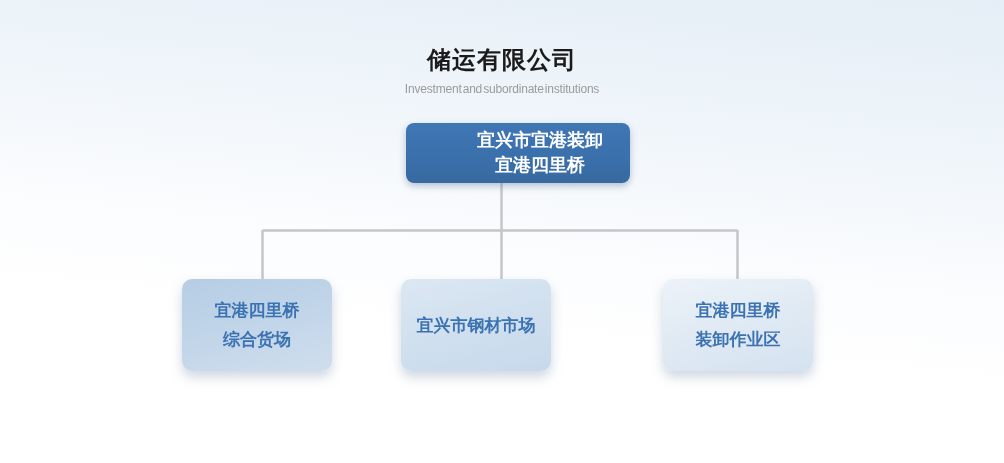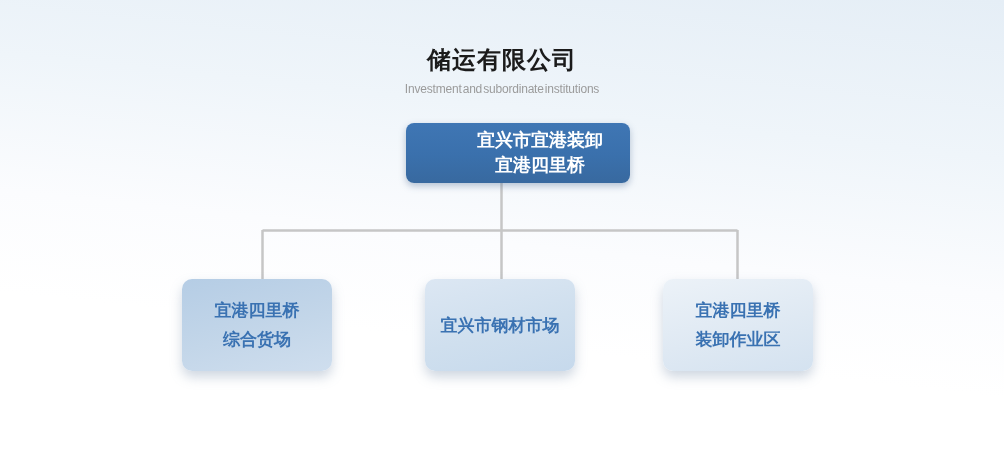--- a/index.html
+++ b/index.html
@@ -74,21 +74,21 @@
     color: #3a72b2;
     font-size: 17px;
     line-height: 29px;
     box-shadow: 0 6px 12px rgba(130, 150, 175, 0.38);
   }
   .node.child.c1 {
     left: 182px;
     background: linear-gradient(165deg, #b5cde5 0%, #c3d6e9 55%, #cfdeee 100%);
   }
   .node.child.c2 {
-    left: 425px;
+    left: 401px;
     background: linear-gradient(165deg, #dce7f3 0%, #cfdfee 55%, #c6d9ec 100%);
   }
   .node.child.c3 {
     left: 663px;
     background: linear-gradient(165deg, #ecf2f8 0%, #dfe9f3 55%, #d4e2f0 100%);
   }
   .node span { display: block; }
 </style>
 </head>
 <body>

